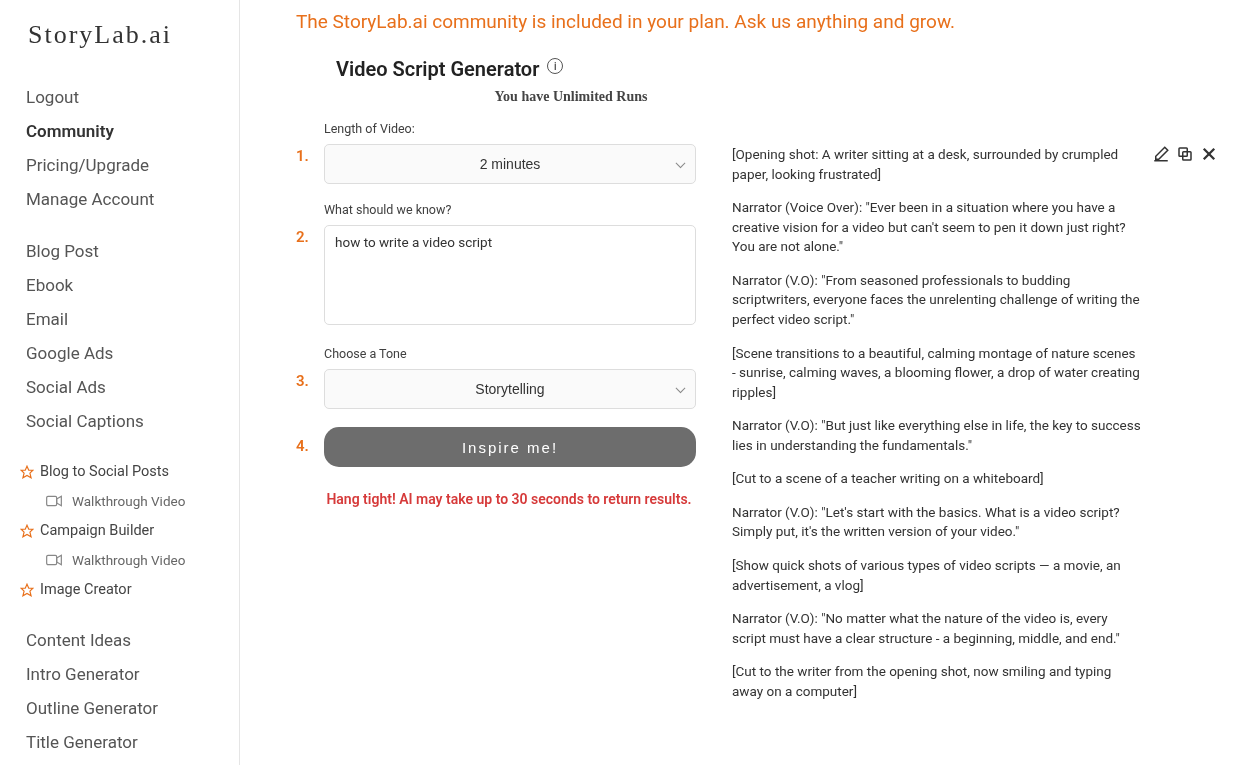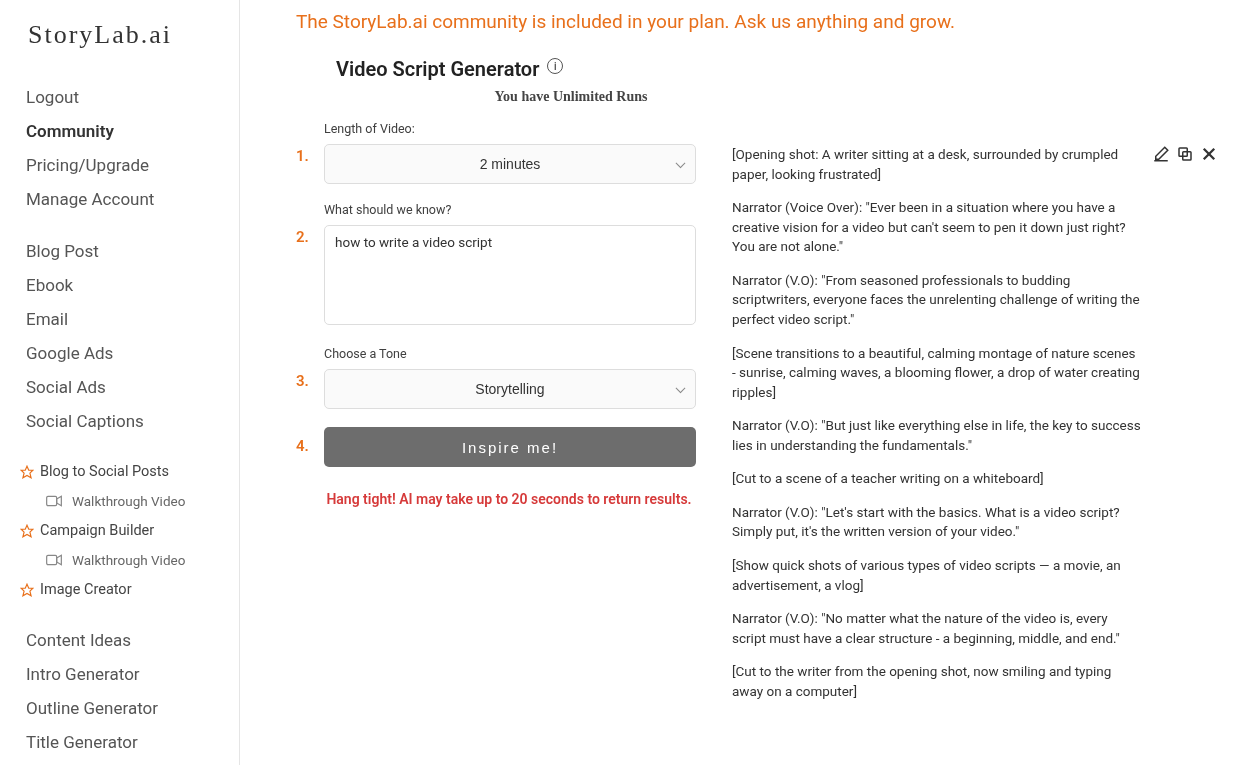--- a/index.html
+++ b/index.html
@@ -24,21 +24,21 @@
 .form-area { display: flex; gap: 36px; align-items: flex-start; }
 .form-col { width: 400px; }
 .form-row { display: flex; align-items: flex-start; margin-bottom: 18px; }
 .step-num { width: 28px; color: #e8701b; font-weight: 600; font-size: 15px; padding-top: 26px; flex-shrink: 0; }
 .field-wrap { flex: 1; }
 .field-label { font-size: 12.5px; color: #404040; margin-bottom: 8px; }
 .select { width: 100%; height: 40px; border: 1px solid #ddd; border-radius: 5px; background: #fafafa; text-align: center; font-size: 14px; color: #333; appearance: none; position: relative; padding: 4px 10px; }
 .select-wrap { position: relative; }
 .select-wrap::after { content: ""; position: absolute; right: 12px; top: 50%; width: 6px; height: 6px; border-right: 1.5px solid #888; border-bottom: 1.5px solid #888; transform: translateY(-60%) rotate(45deg); pointer-events: none; }
 .textarea { width: 100%; height: 100px; border: 1px solid #ddd; border-radius: 5px; background: #fff; font-size: 13.5px; color: #333; padding: 8px 10px; font-family: inherit; resize: none; }
-.inspire-btn { width: 100%; height: 40px; background: #6d6d6d; color: #fff; border: none; border-radius: 5px; font-size: 15px; letter-spacing: 2px; cursor: pointer; }
+.inspire-btn { width: 100%; height: 40px; background: #6d6d6d; color: #fff; border: none; border-radius: 15px; font-size: 15px; letter-spacing: 2px; cursor: pointer; }
 .hang-tight { color: #d63a3a; font-weight: 600; font-size: 14px; text-align: center; margin-top: 22px; margin-left: 28px; max-width: 370px; line-height: 1.5; }
 .output-col { flex: 1; display: flex; gap: 10px; padding-top: 24px; }
 .output-text { flex: 1; font-size: 13.5px; color: #333; line-height: 1.45; }
 .output-text p { margin-bottom: 14px; }
 .actions { display: flex; gap: 6px; align-items: flex-start; }
 .action-icon { width: 18px; height: 18px; cursor: pointer; color: #333; }
 .action-icon svg { width: 100%; height: 100%; }
 </style>
 </head>
 <body>
@@ -146,21 +146,21 @@
           </div>
         </div>
 
         <div class="form-row">
           <div class="step-num" style="padding-top:10px">4.</div>
           <div class="field-wrap">
             <button class="inspire-btn">Inspire me!</button>
           </div>
         </div>
 
-        <div class="hang-tight">Hang tight! AI may take up to 20 seconds to return results.</div>
+        <div class="hang-tight">Hang tight! AI may take up to 30 seconds to return results.</div>
       </div>
 
       <div class="output-col">
         <div class="output-text">
           <p>[Opening shot: A writer sitting at a desk, surrounded by crumpled paper, looking frustrated]</p>
           <p>Narrator (Voice Over): "Ever been in a situation where you have a creative vision for a video but can't seem to pen it down just right? You are not alone."</p>
           <p>Narrator (V.O): "From seasoned professionals to budding scriptwriters, everyone faces the unrelenting challenge of writing the perfect video script."</p>
           <p>[Scene transitions to a beautiful, calming montage of nature scenes - sunrise, calming waves, a blooming flower, a drop of water creating ripples]</p>
           <p>Narrator (V.O): "But just like everything else in life, the key to success lies in understanding the fundamentals."</p>
           <p>[Cut to a scene of a teacher writing on a whiteboard]</p>

